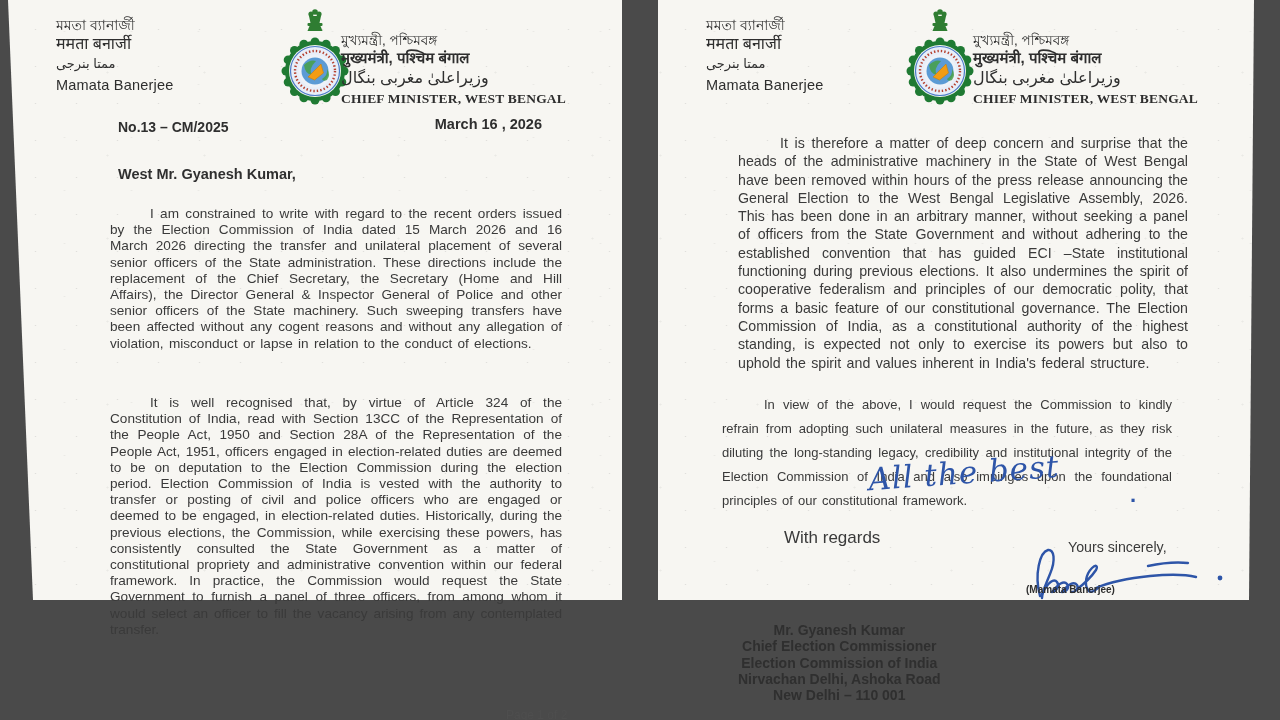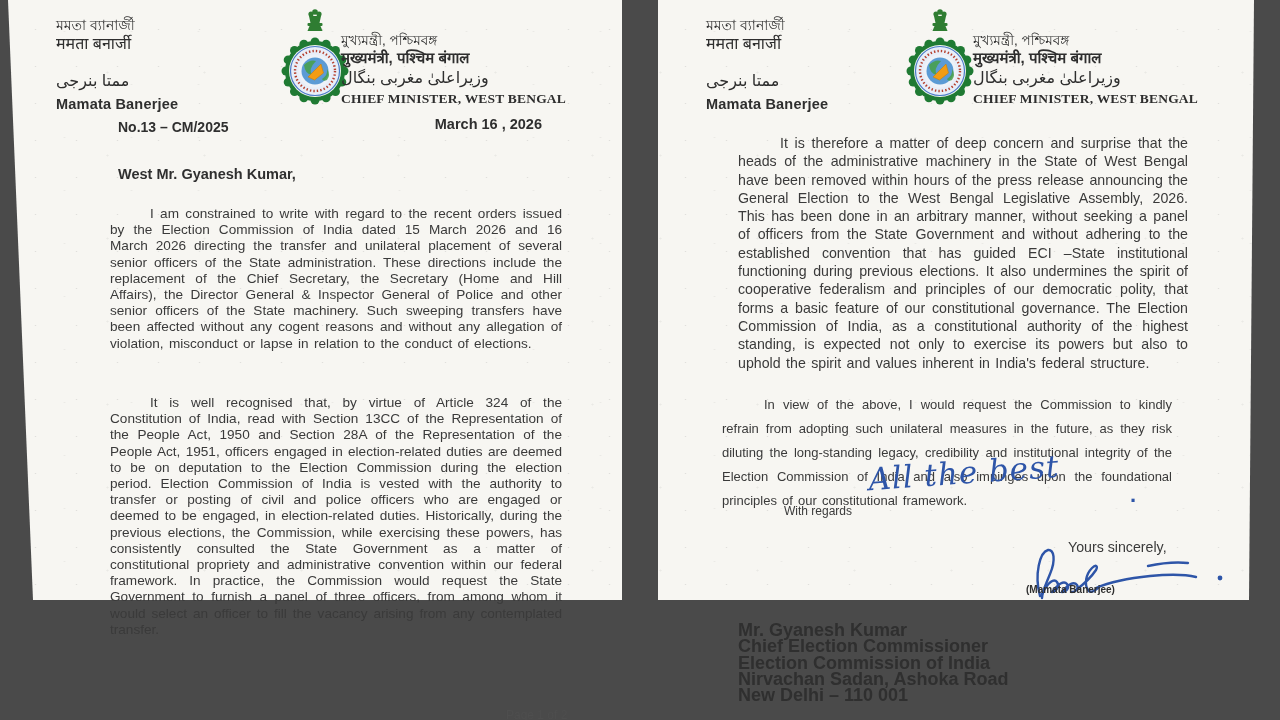--- a/index.html
+++ b/index.html
@@ -18,22 +18,22 @@
     background-size:41px 37px,67px 53px,97px 83px;
     background-position:7px 11px,23px 5px,51px 31px;
   }
   .page1{left:8px;width:614px;clip-path:polygon(0px 0px,614px 0px,614px 720px,30px 720px);}
   .page2{left:658px;width:596px;clip-path:polygon(0px 0px,596px 0px,590px 720px,0px 720px);}
 
   
   .hdr-left{position:absolute;left:48px;top:16px;line-height:1.3;color:#2e2e2e;}
   .hl-bn{font-size:14px;}
   .hl-hi{font-size:16px;}
-  .hl-ur{font-size:16px;margin-top:16px;}
-  .hl-en{font-size:14.5px;font-weight:700;margin-top:3px;letter-spacing:0.2px;}
+  .hl-ur{font-size:13px;margin-top:1px;}
+  .hl-en{font-size:14.5px;font-weight:400;margin-top:3px;letter-spacing:0.2px;}
   .hdr-right{position:absolute;right:56px;top:13px;line-height:1.22;color:#2e2e2e;margin-top:20px;}
   .hr-bn{font-size:13.5px;}
   .hr-hi{font-size:15px;font-weight:700;}
   .hr-ur{font-size:16px;}
   .hr-en{font-size:13.5px;font-weight:700;margin-top:4px;letter-spacing:0.2px;
          font-family:"Liberation Serif","DejaVu Serif",serif;}
   .emblem{position:absolute;top:5px;width:70px;height:104px;}
   .page1 .emblem{left:272px;}
   .page2 .emblem{left:247px;}
 
@@ -42,29 +42,29 @@
   .letter-date{position:absolute;right:80px;top:116px;font-weight:700;font-size:14.5px;color:#2f2f2f;}
   .salutation{position:absolute;left:110px;top:166px;font-weight:700;font-size:14.5px;color:#2f2f2f;}
   .bodytext{position:absolute;margin:0;text-align:justify;color:#3a3a3a;word-spacing:1.5px;}
   .p1a{left:102px;top:206px;width:452px;font-size:13.6px;line-height:16.2px;text-indent:40px;}
   .p1b{left:102px;top:395px;width:452px;font-size:13.6px;line-height:16.2px;text-indent:40px;}
   .pagefooter{position:absolute;left:498px;top:708px;font-size:12px;color:#4e4e4e;}
 
   
   .p2a{left:80px;top:134px;width:450px;font-size:14.2px;line-height:18.3px;text-indent:42px;}
   .p2b{left:64px;top:393px;width:450px;font-size:13px;line-height:24px;text-indent:42px;}
-  .with-regards{position:absolute;left:126px;top:504px;font-size:12px;color:#3a3a3a;}
+  .with-regards{position:absolute;left:126px;top:528px;font-size:17px;color:#3a3a3a;}
   .handnote{position:absolute;left:210px;top:450px;width:320px;
     font-family:"DejaVu Serif","Liberation Serif",serif;font-style:italic;
     font-size:31px;color:#2e55a8;transform:rotate(-4deg);letter-spacing:1px;}
   .handdot{position:absolute;left:472px;top:482px;color:#2e55a8;font-size:22px;font-weight:700;}
   .yours-sincerely{position:absolute;left:410px;top:539px;font-size:14.2px;color:#3a3a3a;}
   .sigsvg{position:absolute;left:372px;top:544px;width:200px;height:62px;}
   .signatory{position:absolute;left:368px;top:584px;font-size:10px;font-weight:700;color:#2f2f2f;}
-  .recipient{position:absolute;left:80px;top:622px;font-size:18px;font-weight:700;line-height:16.3px;color:#2f2f2f;}
+  .recipient{position:absolute;left:80px;top:622px;font-size:14px;font-weight:700;line-height:16.3px;color:#2f2f2f;text-align:center;}
   .recipient div{white-space:nowrap;}
 </style>
 </head>
 <body>
 
 <div class="page page1">
 
   <div class="hdr-left">
     <div class="hl-bn">মমতা ব্যানার্জী</div>
     <div class="hl-hi">ममता बनार्जी</div>
@@ -204,16 +204,16 @@
     </g>
     <circle cx="190" cy="34" r="2.4" fill="#2e55a8"></circle>
   </svg>
 
   <div class="signatory">(Mamata Banerjee)</div>
 
   <div class="recipient">
     <div>Mr. Gyanesh Kumar</div>
     <div>Chief Election Commissioner</div>
     <div>Election Commission of India</div>
-    <div>Nirvachan Sadan, Ashoka Road</div>
+    <div>Nirvachan Delhi, Ashoka Road</div>
     <div>New Delhi – 110 001</div>
   </div>
 </div>
 
 </body></html>

